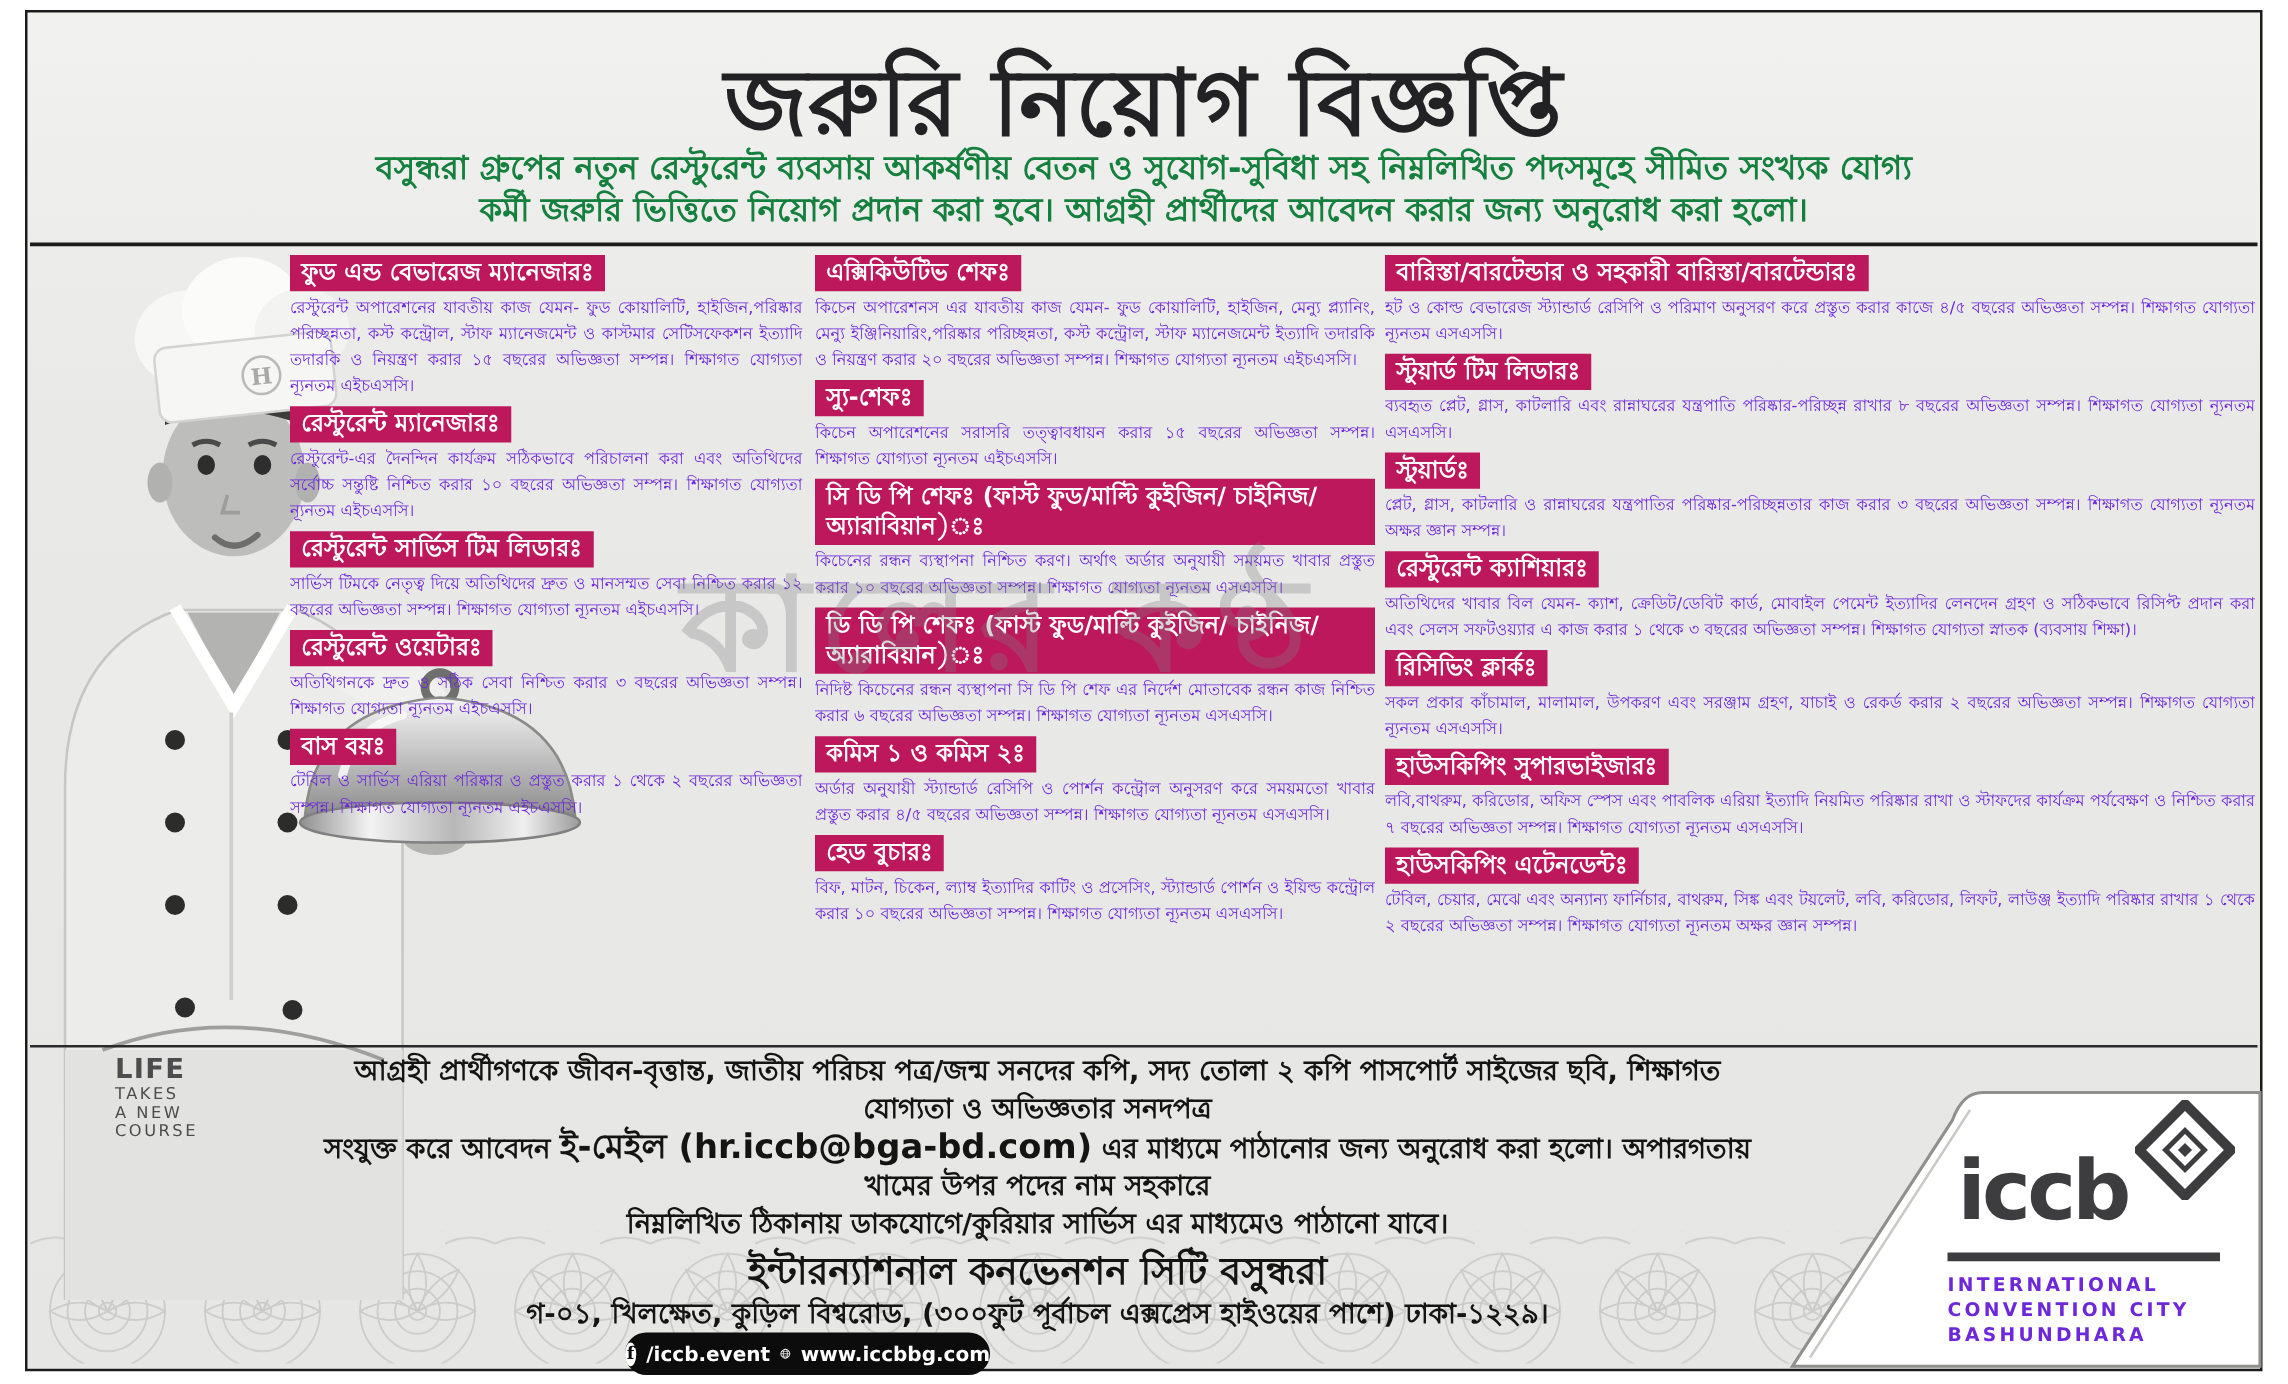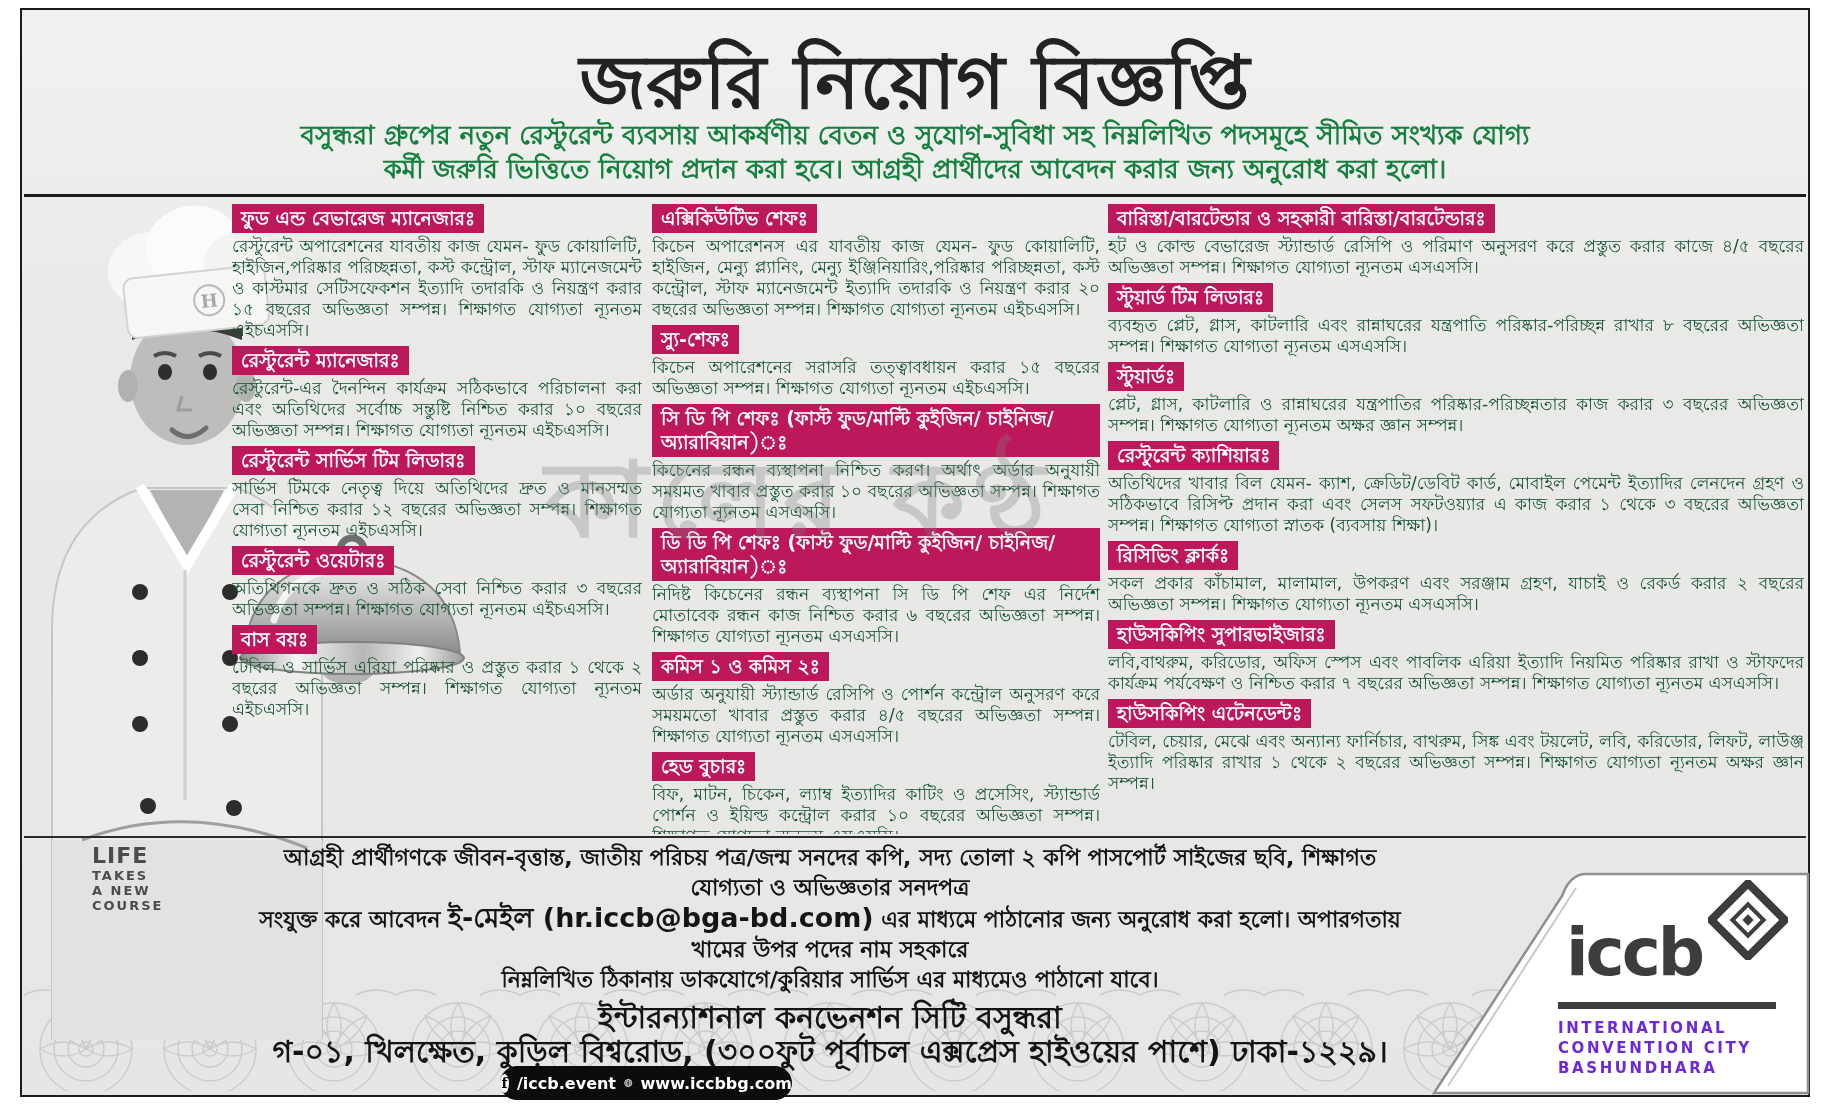--- a/index.html
+++ b/index.html
@@ -34,45 +34,45 @@
   .col{position:absolute;top:204px;z-index:5;overflow:hidden;height:630px;}
   .col1{left:232px;width:410px;}
   .col2{left:652px;width:448px;}
   .col3{left:1108px;width:696px;}
   .job{margin-bottom:5px;}
   .job-title{
     display:inline-block;background:#be185d;color:#ffffff;
     font-weight:700;font-size:19px;line-height:24px;padding:2px 9px 3px;margin-bottom:3px;
   }
   .job-desc{
-    margin:0 0 4px 0;font-size:17px;line-height:21px;color:#14532d;text-align:justify;
+    margin:0 0 4px 0;font-size:13px;line-height:21px;color:#6d28d9;text-align:justify;
   }
   
   .watermark{
     position:absolute;left:545px;top:420px;z-index:6;pointer-events:none;
     font-size:104px;font-weight:800;color:#7e7e80;opacity:.30;letter-spacing:8px;white-space:nowrap;
   }
   
   .chef{position:absolute;left:22px;top:200px;z-index:3;}
   
   .footer{
     position:absolute;left:250px;top:843px;width:1160px;z-index:7;text-align:center;color:#141414;
   }
   .f-line{font-size:22px;font-weight:600;line-height:30px;}
   .f-strong{font-weight:800;font-size:27px;}
   .org-name{font-size:30px;font-weight:800;margin-top:4px;line-height:38px;}
-  .address{font-size:30px;font-weight:700;line-height:30px;}
+  .address{font-size:22px;font-weight:700;line-height:30px;}
   
   .mandala{position:absolute;left:24px;top:985px;width:1782px;height:106px;z-index:2;opacity:.75;}
   
   .life{
     position:absolute;left:92px;top:845px;z-index:7;color:#4c4c4e;line-height:1;
   }
   .life .l1{font-size:22px;font-weight:800;letter-spacing:1px;display:block;}
-  .life .l2{font-size:13px;font-weight:700;letter-spacing:2px;display:block;margin-top:2px;}
+  .life .l2{font-size:13px;font-weight:400;letter-spacing:2px;display:block;margin-top:2px;}
   
   .iccb-panel{position:absolute;left:1408px;top:872px;width:402px;height:223px;z-index:8;}
   .iccb-panel svg.bgshape{position:absolute;left:0;top:0;}
   .iccb-word{
     position:absolute;left:158px;top:48px;font-size:66px;font-weight:800;color:#3d3d40;
     letter-spacing:-3px;line-height:1;
   }
   .iccb-underline{position:absolute;left:150px;top:130px;width:218px;height:7px;background:#3d3d40;}
   .iccb-caps{
     position:absolute;left:150px;top:146px;font-size:15px;font-weight:600;color:#6d28d9;

